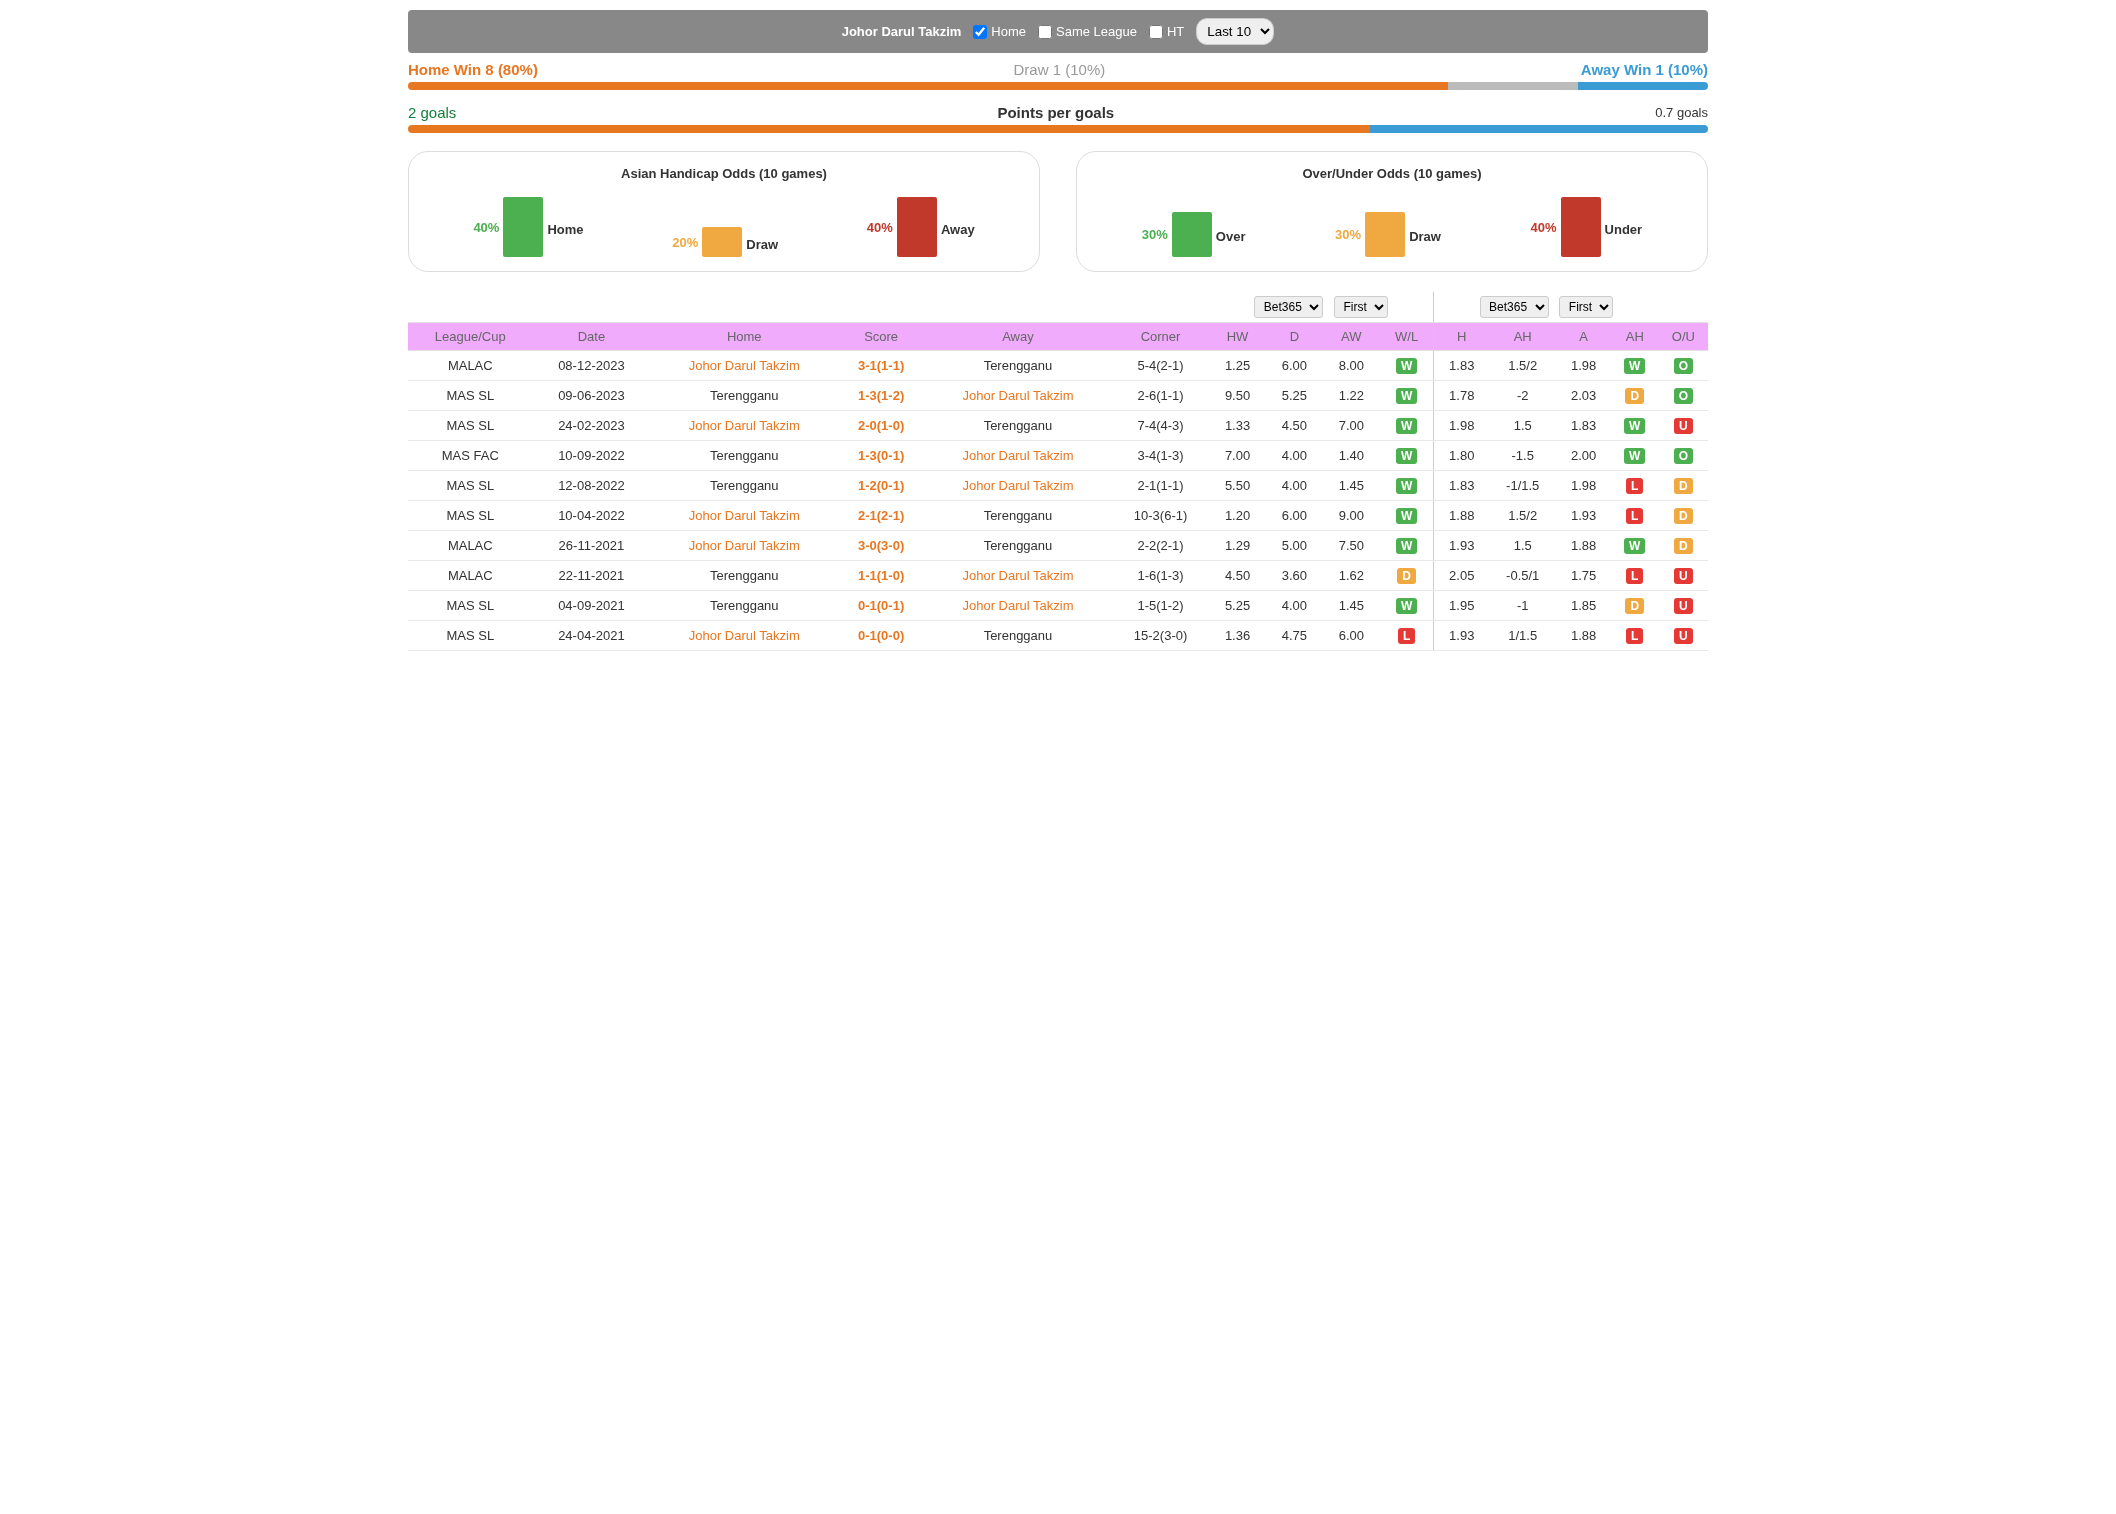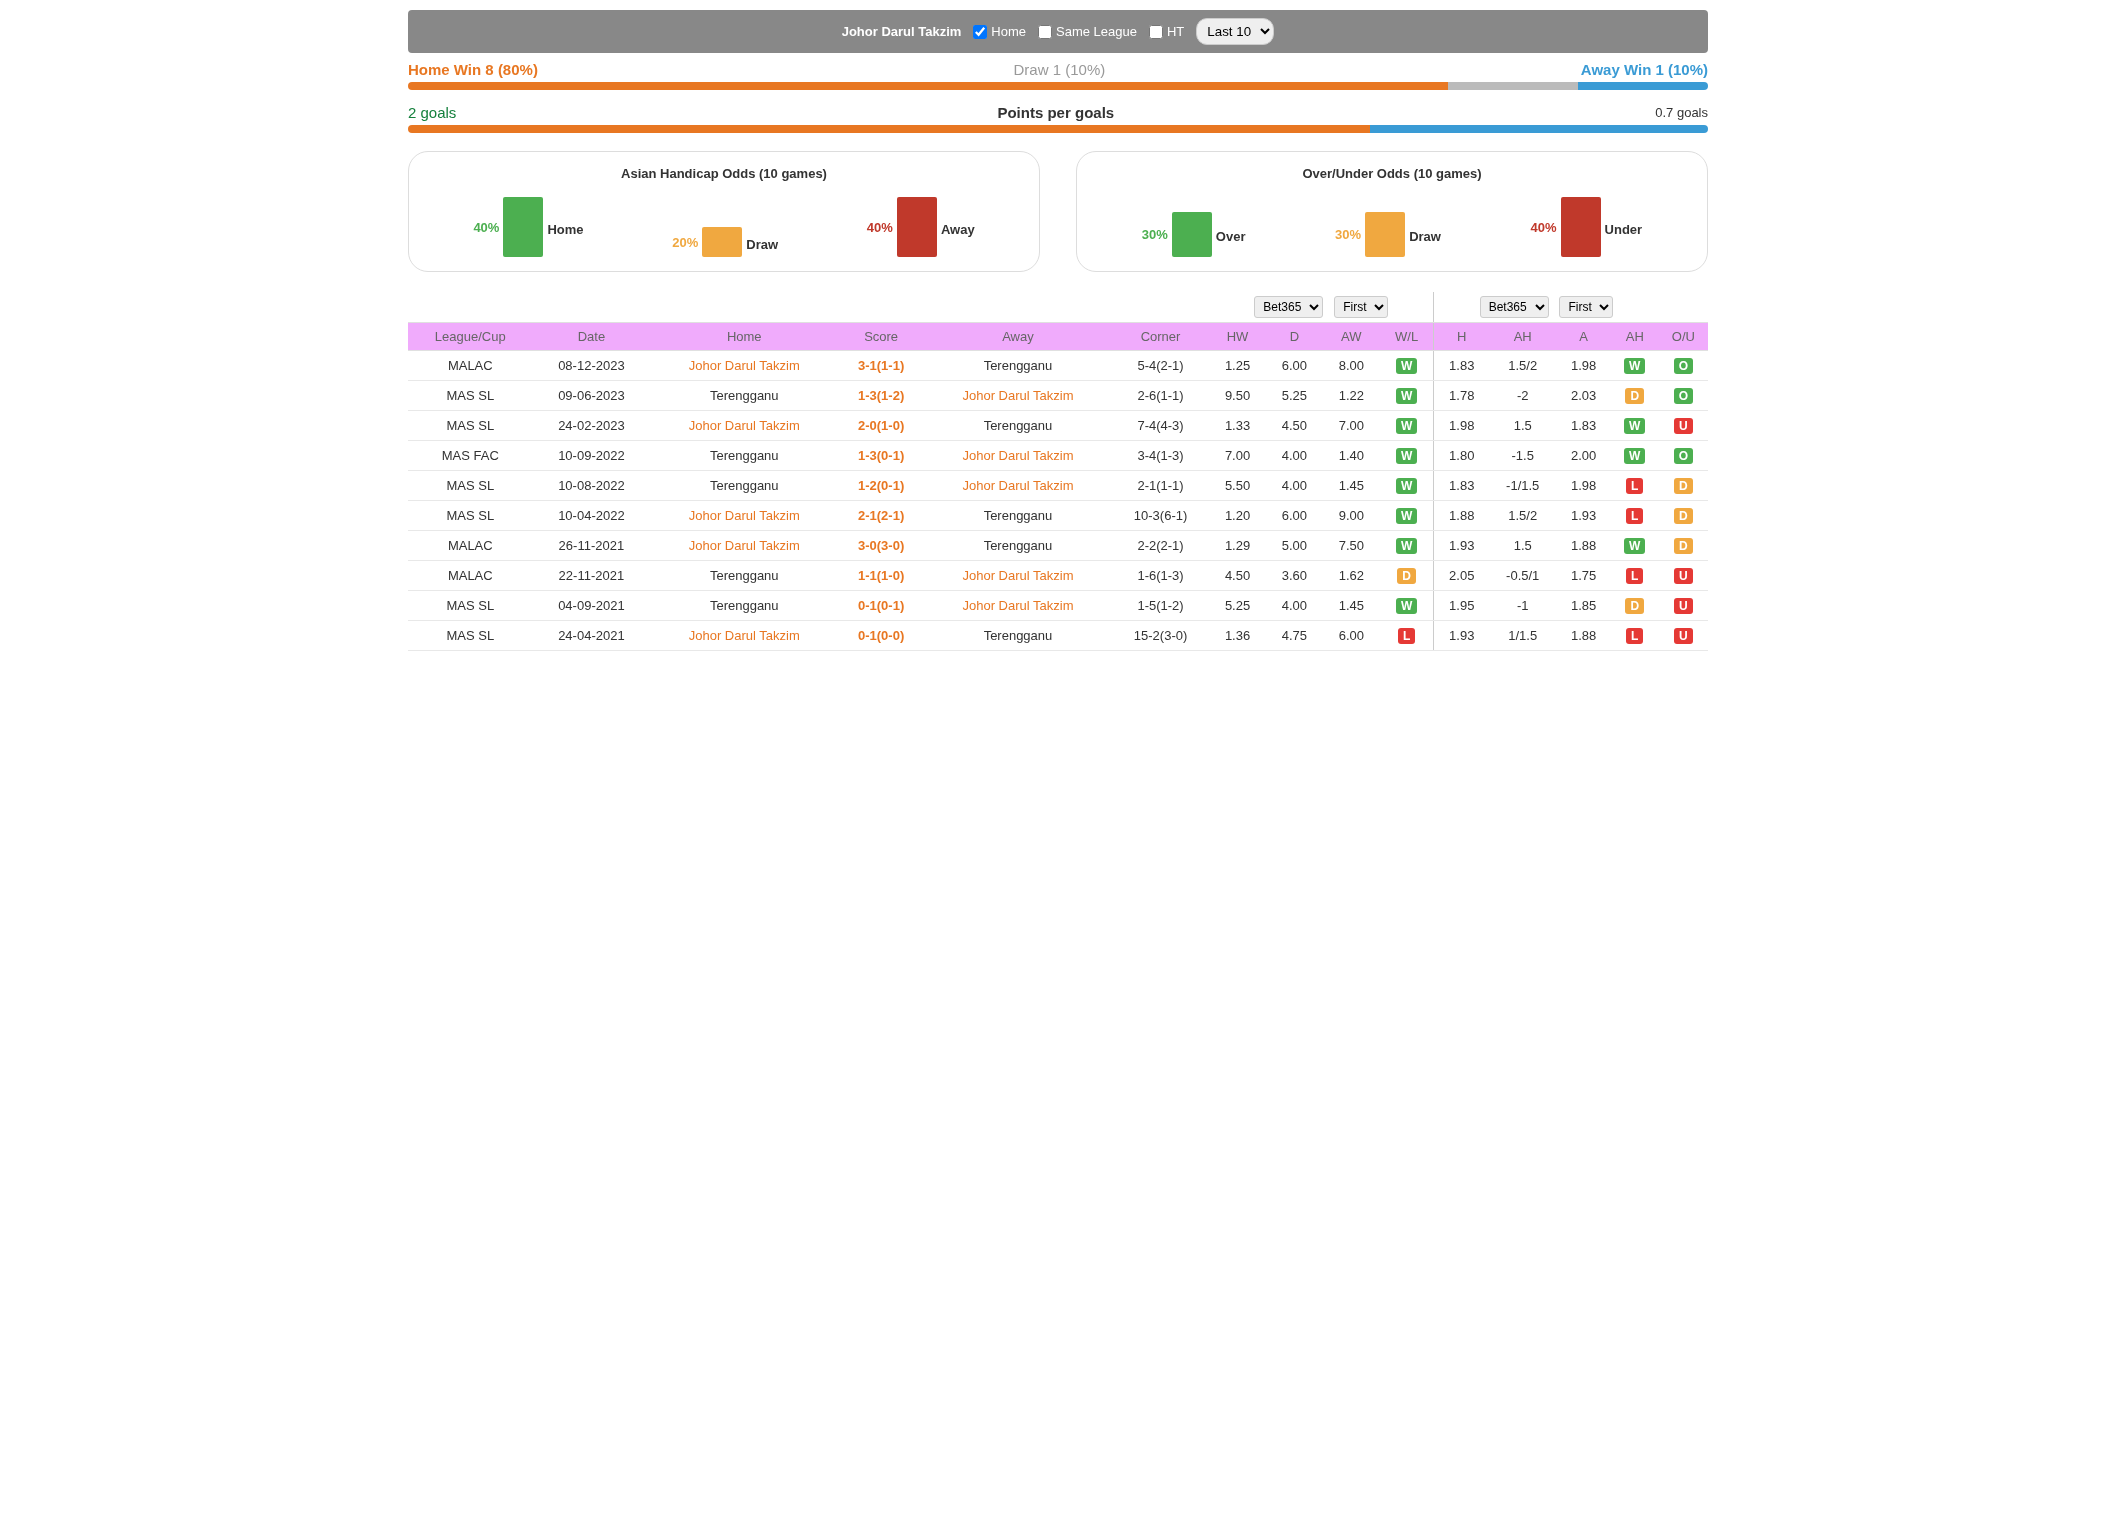--- a/index.html
+++ b/index.html
@@ -36,21 +36,21 @@
     .table-section th { background: #f0abfc; color: #666; font-weight: normal; padding: 6px 4px; text-align: center; border-bottom: 1px solid #e0e0e0; white-space: nowrap; }
     .table-section td { padding: 7px 4px; text-align: center; border-bottom: 1px solid #e8e8e8; white-space: nowrap; }
     .home-team { color: #e87722; }
     .score-col { color: #e87722; font-weight: bold; }
     .badge-w { background: #4caf50; color: #fff; border-radius: 3px; padding: 1px 5px; font-size: 12px; font-weight: bold; }
     .badge-d { background: #f0a840; color: #fff; border-radius: 3px; padding: 1px 5px; font-size: 12px; font-weight: bold; }
     .badge-l { background: #e53935; color: #fff; border-radius: 3px; padding: 1px 5px; font-size: 12px; font-weight: bold; }
     .badge-o { background: #4caf50; color: #fff; border-radius: 3px; padding: 1px 5px; font-size: 12px; font-weight: bold; }
     .badge-u { background: #e53935; color: #fff; border-radius: 3px; padding: 1px 5px; font-size: 12px; font-weight: bold; }
     .th-select-row th { background: #fff; padding: 4px; }
-    select.small { font-size: 12px; padding: 2px 4px; border: 1px solid #ccc; border-radius: 3px; }
+    select.small { font-size: 12px; padding: 2px 4px; border: 1px solid #ccc; border-radius: 3px; text-align: center; }
     .divider-col { border-left: 1px solid #ccc; }
   </style>
 </head>
 <body>
 
 <div class="container">
 
   <div class="filter-bar">
     <span style="font-weight:bold;">Johor Darul Takzim</span>
     <label>
@@ -231,21 +231,21 @@
     <td>1.40</td>
     <td><span class="badge-w">W</span></td>
     <td class="divider-col">1.80</td>
     <td>-1.5</td>
     <td>2.00</td>
     <td><span class="badge-w">W</span></td>
     <td><span class="badge-o">O</span></td>
   </tr>
         <tr>
     <td>MAS SL</td>
-    <td>10-08-2022</td>
+    <td>12-08-2022</td>
     <td class="">Terengganu</td>
     <td class="score-col">1-2(0-1)</td>
     <td class="home-team">Johor Darul Takzim</td>
     <td>2-1(1-1)</td>
     <td>5.50</td>
     <td>4.00</td>
     <td>1.45</td>
     <td><span class="badge-w">W</span></td>
     <td class="divider-col">1.83</td>
     <td>-1/1.5</td>

